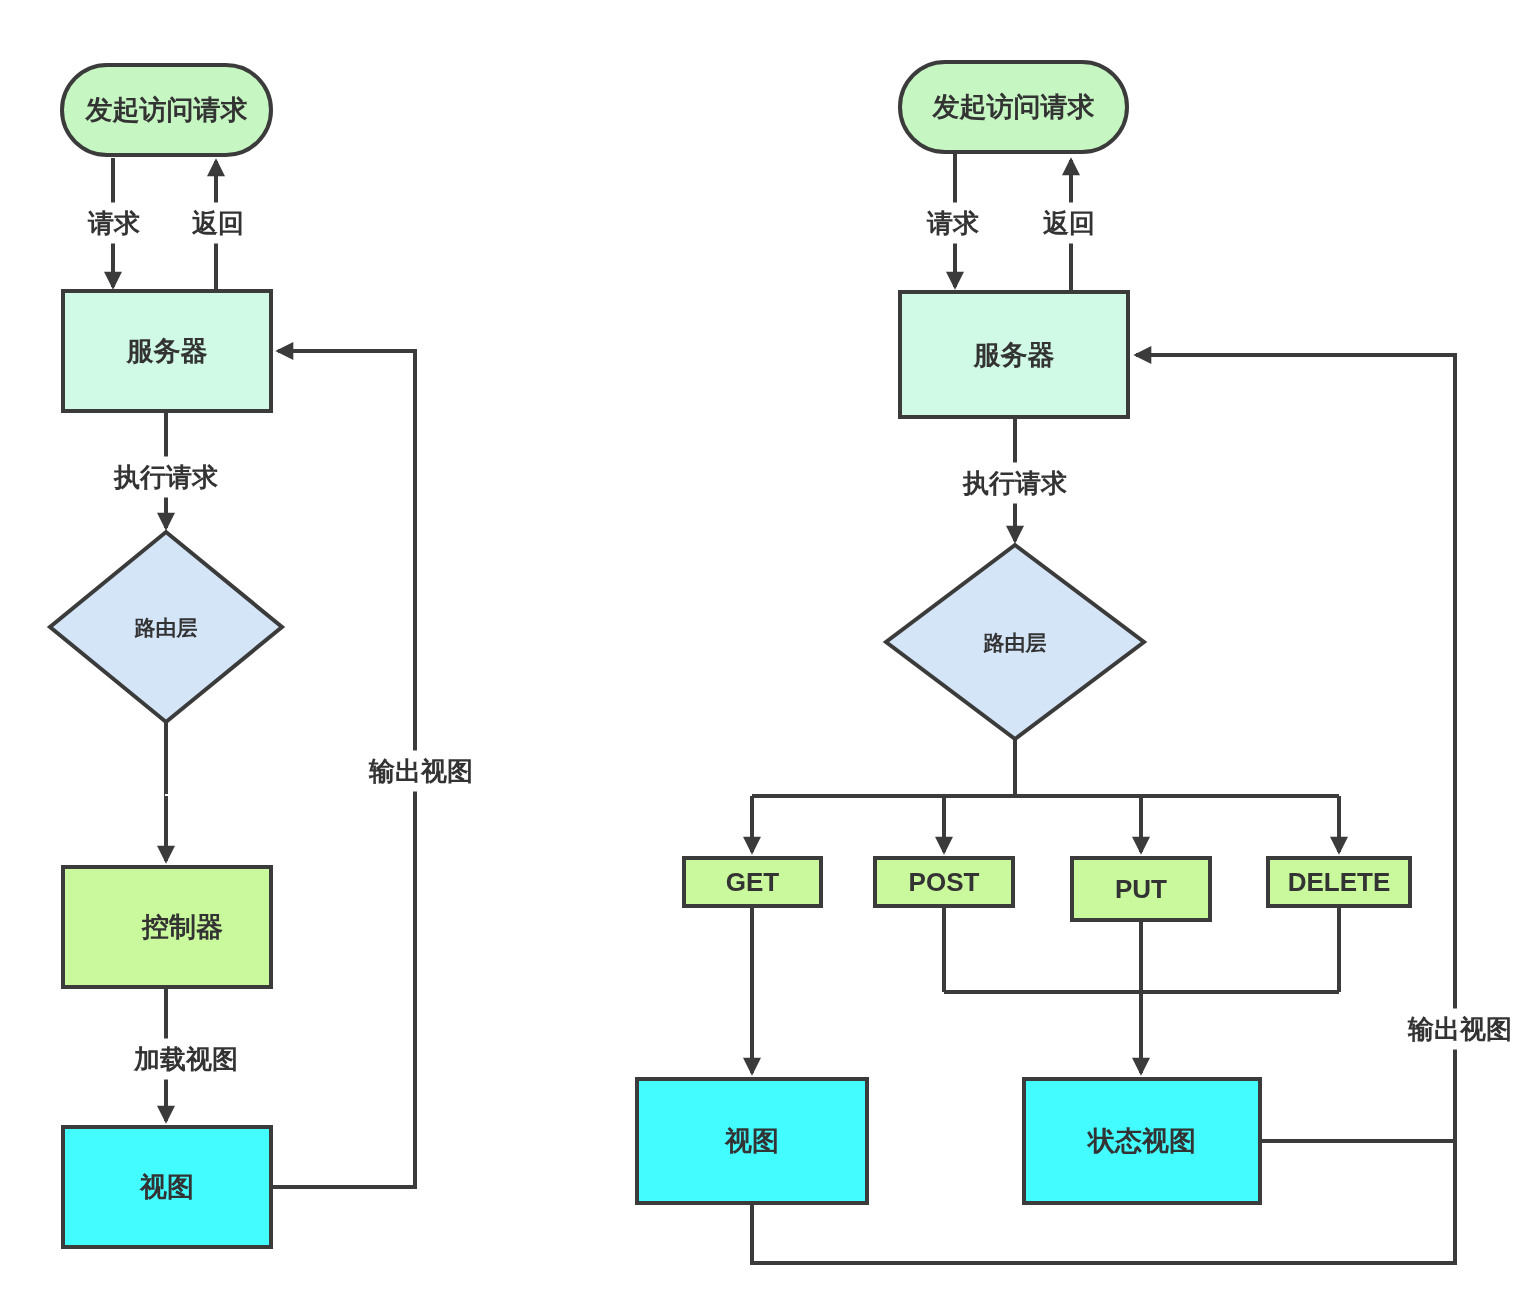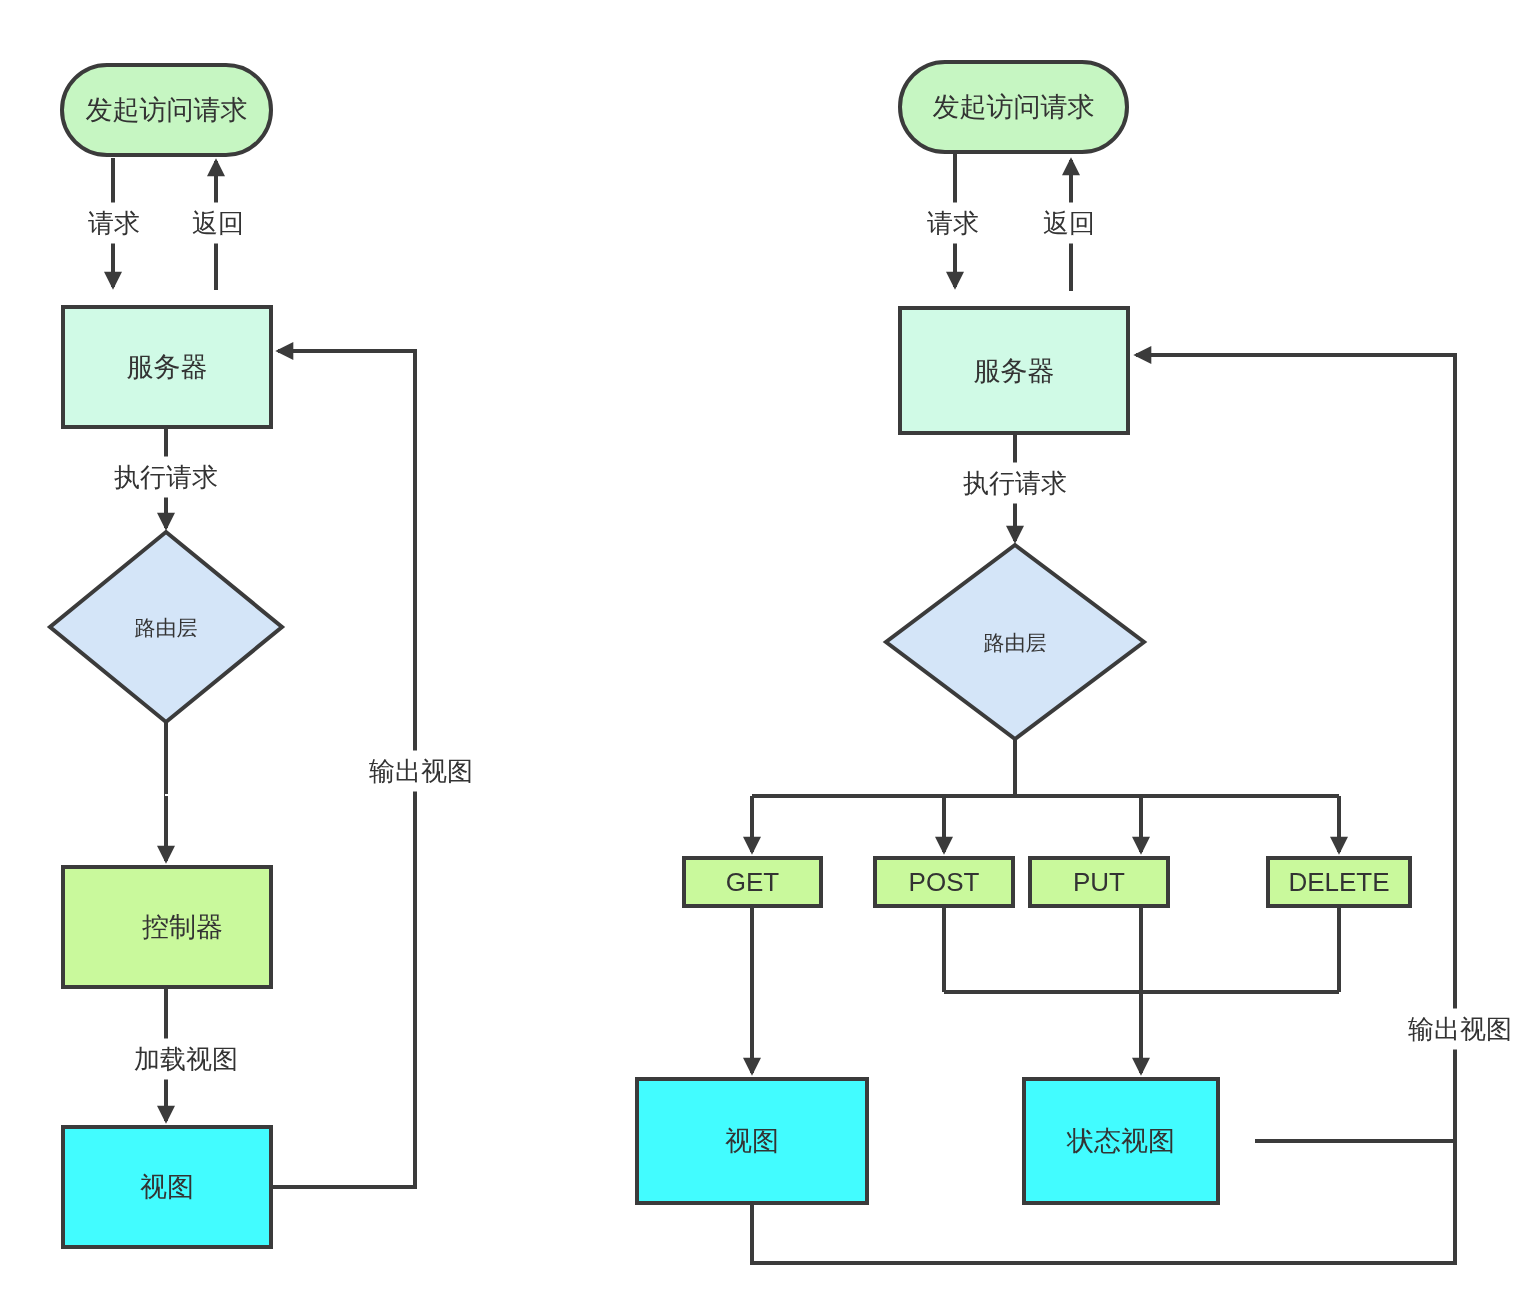--- a/index.html
+++ b/index.html
@@ -17,20 +17,21 @@
     background: var(--background);
     font-family: "Liberation Sans", "DejaVu Sans", sans-serif;
     color: var(--text);
   }
   .canvas {
     position: relative;
     width: 1538px;
     height: 1316px;
     background: var(--background);
     overflow: hidden;
+    font-weight: bold;
   }
   svg.edges {
     position: absolute;
     left: 0; top: 0;
     width: 1538px;
     height: 1316px;
     z-index: 1;
   }
   .edge {
     stroke: var(--stroke);
@@ -49,21 +50,21 @@
     border: 4px solid var(--stroke);
     display: flex;
     align-items: center;
     justify-content: center;
     font-size: 27px;
     color: var(--text);
     z-index: 2;
     text-align: center;
   }
   .pill   { border-radius: 48px; background: var(--start-fill); }
-  .server { background: var(--server-fill); margin-top: 16px; }
+  .server { background: var(--server-fill); }
   .method { background: var(--method-fill); font-size: 26px; }
   .controller { background: var(--method-fill); padding-left: 31px; }
   .view   { background: var(--view-fill); }
   .free-label {
     position: absolute;
     transform: translate(-50%, -50%);
     font-size: 21px;
     color: var(--text);
     white-space: nowrap;
     z-index: 2;
@@ -149,31 +150,31 @@
     <span>服务器</span>
   </div>
   <div class="free-label" style="left:1015px; top:643px;">路由层</div>
 
   <div class="node method" style="left:682px; top:856px; width:141px; height:52px;">
     <span>GET</span>
   </div>
   <div class="node method" style="left:873px; top:856px; width:142px; height:52px;">
     <span>POST</span>
   </div>
-  <div class="node method" style="left:1028px; top:856px; width:142px; height:52px;">
+  <div class="node method" style="left:1070px; top:856px; width:142px; height:66px;">
     <span>PUT</span>
   </div>
   <div class="node method" style="left:1266px; top:856px; width:146px; height:52px;">
     <span>DELETE</span>
   </div>
 
   <div class="node view" style="left:635px; top:1077px; width:234px; height:128px;">
     <span>视图</span>
   </div>
-  <div class="node view" style="left:1022px; top:1077px; width:198px; height:128px;">
+  <div class="node view" style="left:1022px; top:1077px; width:240px; height:128px;">
     <span>状态视图</span>
   </div>
 
   <div class="elabel" style="left:953px; top:223px;">请求</div>
   <div class="elabel" style="left:1069px; top:223px;">返回</div>
   <div class="elabel" style="left:1015px; top:483px;">执行请求</div>
   <div class="elabel" style="left:1460px; top:1029px;">输出视图</div>
 
 </div>
 

